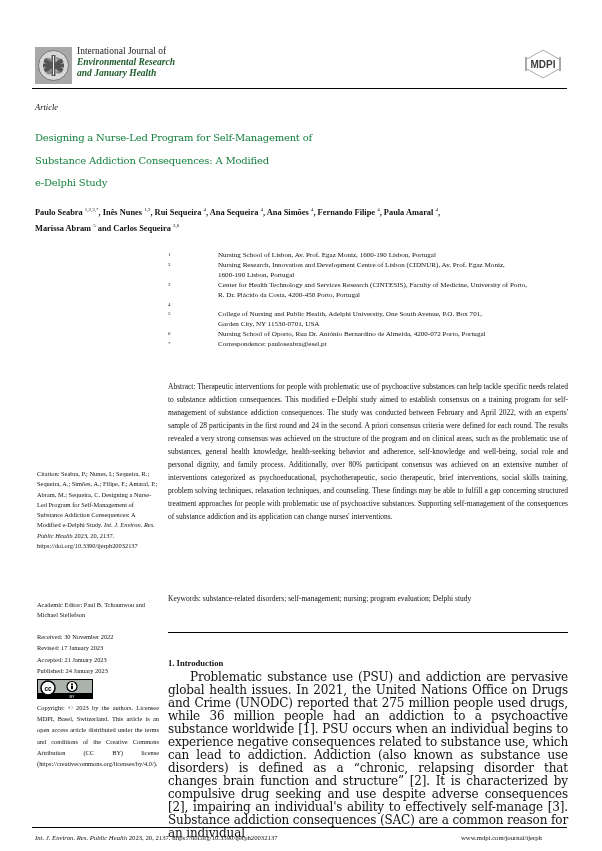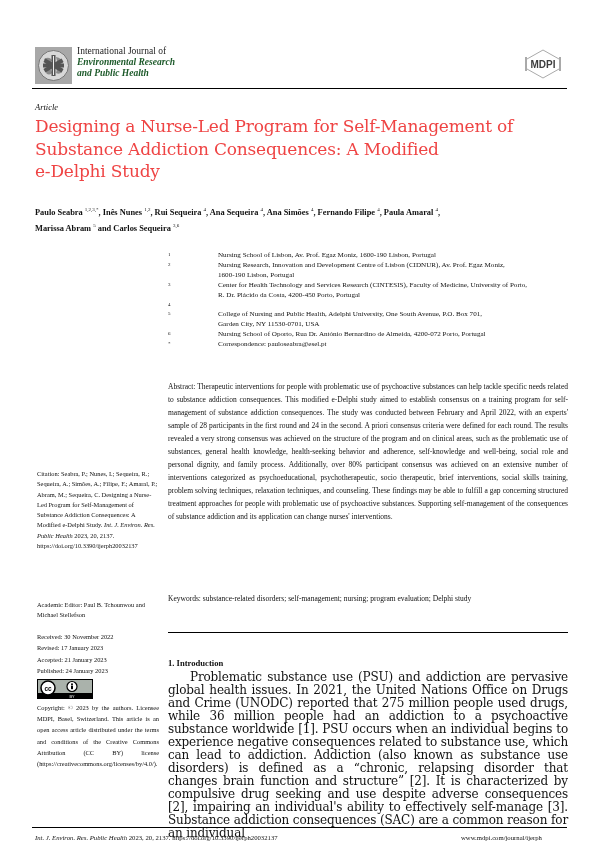--- a/index.html
+++ b/index.html
@@ -8,21 +8,21 @@
   
   #journal-logo { left: 35px; top: 47px; width: 37px; height: 37px; background: #9a9a9a; border-radius: 2px; }
   #journal-logo svg { width: 37px; height: 37px; display: block; }
   #journal-name { left: 77px; top: 46px; font-family: "Liberation Serif", serif; font-size: 9.5px; line-height: 11px; }
   #journal-name .l1 { color: #222; }
   #journal-name .l2, #journal-name .l3 { color: #1d5a2a; font-style: italic; font-weight: bold; }
   #mdpi-logo { left: 524px; top: 49px; width: 38px; height: 30px; }
   #header-rule { left: 32px; top: 88px; width: 535px; height: 1px; background: #000; }
   
   #article-type { left: 35px; top: 102px; font-family: "Liberation Serif", serif; font-style: italic; font-size: 8.5px; color: #111; }
-  #title { left: 35px; top: 115px; width: 520px; font-family: "DejaVu Serif", serif; font-size: 17px; line-height: 22.5px; color: #ef4444; font-weight: normal; letter-spacing: -0.2px; }
+  #title { left: 35px; top: 127px; width: 520px; font-family: "DejaVu Serif", serif; font-size: 10px; line-height: 22.5px; color: #15803d; font-weight: normal; letter-spacing: -0.2px; }
   #authors { left: 35px; top: 203px; width: 540px; font-family: "Liberation Serif", serif; font-weight: bold; font-size: 8.4px; line-height: 13px; }
   #authors sup { font-size: 5px; font-weight: normal; }
   
   #affiliations { left: 168px; top: 250px; width: 400px; font-family: "Liberation Serif", serif; font-size: 7.1px; line-height: 10px; }
   .aff { display: flex; gap: 38px; }
   .aff .num { width: 12px; flex: none; font-size: 5px; line-height: 9px; }
   
   #abstract { left: 168px; top: 380px; width: 400px; font-family: "Liberation Serif", serif; font-size: 7.5px; line-height: 13.05px; text-align: justify; }
   #abstract b, #keywords b { font-weight: normal; }
   #keywords { left: 168px; top: 592px; width: 400px; font-family: "Liberation Serif", serif; font-size: 7.5px; line-height: 13px; text-align: justify; }
@@ -55,21 +55,21 @@
       <rect x="8" y="16.5" width="21" height="4"></rect>
       <rect x="16.5" y="8" width="4" height="21" transform="rotate(60 18.5 18.5)"></rect>
       <rect x="16.5" y="8" width="4" height="21" transform="rotate(-60 18.5 18.5)"></rect>
     </g>
     <rect x="18" y="9" width="1" height="19" fill="#eee"></rect>
   </svg>
 </div>
 <div id="journal-name" class="abs">
   <div class="l1">International Journal of</div>
   <div class="l2">Environmental Research</div>
-  <div class="l3">and Public Health</div>
+  <div class="l3">and January Health</div>
 </div>
 <div id="mdpi-logo" class="abs">
   <svg viewBox="0 0 38 30" width="38" height="30">
     <polyline points="3,10 19,1 35,10" fill="none" stroke="#aaa" stroke-width="1"></polyline>
     <polyline points="3,20 19,29 35,20" fill="none" stroke="#aaa" stroke-width="1"></polyline>
     <line x1="2" y1="8" x2="2" y2="22" stroke="#555" stroke-width="1"></line>
     <line x1="36" y1="8" x2="36" y2="22" stroke="#555" stroke-width="1"></line>
     <text x="19" y="19" text-anchor="middle" font-family="Liberation Sans, sans-serif" font-weight="bold" font-size="10" fill="#3d3d3d">MDPI</text>
   </svg>
 </div>

